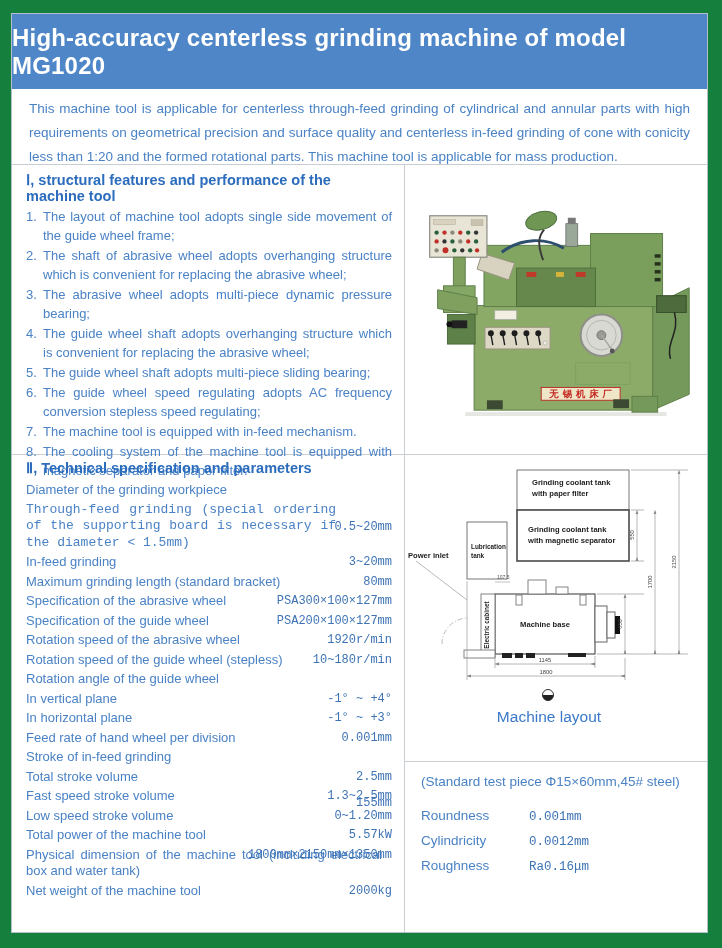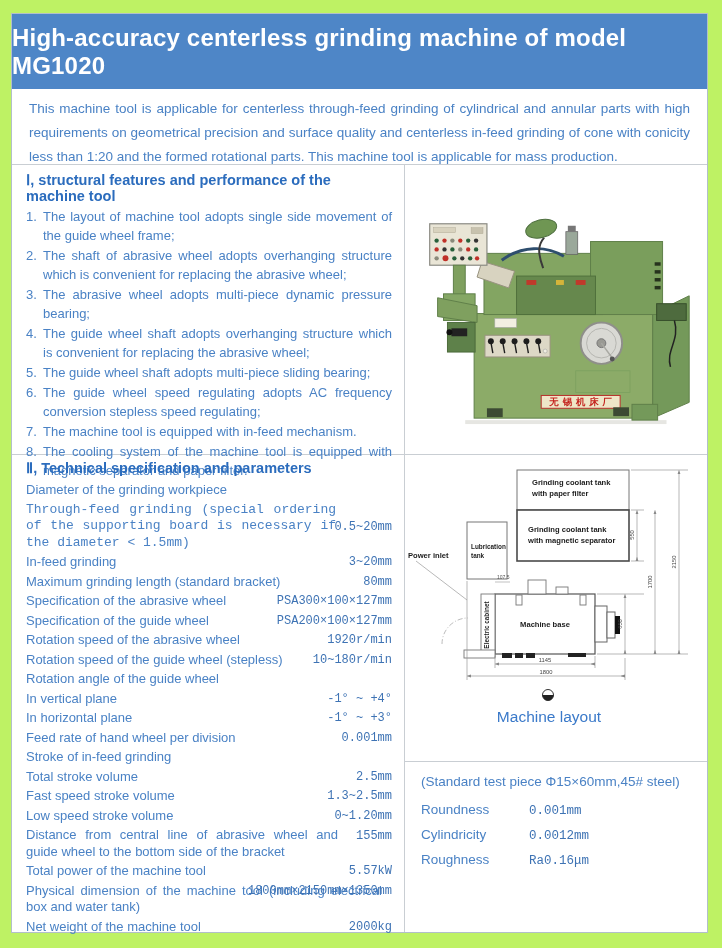--- a/index.html
+++ b/index.html
@@ -1,16 +1,16 @@
 <!DOCTYPE html>
 <html><head>
 <meta charset="utf-8">
 <style>
   html,body{margin:0;padding:0;background:#fff;}
-  .page{position:relative;width:722px;height:948px;background:#bef264;
+  .page{position:relative;width:722px;height:948px;background:#15803d;
         font-family:"Liberation Sans",sans-serif;overflow:hidden;}
   .frame{position:absolute;left:11px;top:13px;width:695px;height:918px;
          border:1px solid #b2bfca;background:#fff;box-sizing:content-box;}
 
   .banner{position:absolute;left:0;top:0;width:100%;height:75px;background:#4e86c7;
           display:flex;align-items:center;justify-content:center;}
   .banner h1{margin:0;color:#ffffff;font-size:24px;font-weight:700;letter-spacing:.2px;}
 
   .intro{position:absolute;left:0;top:75px;width:100%;height:76px;box-sizing:border-box;
          border-bottom:1px solid #c9ced3;padding:8px 17px 0 17px;
@@ -21,21 +21,21 @@
   .hdiv2{position:absolute;left:392px;top:747px;right:0;height:1px;background:#c9ced3;}
 
   h2.sec{margin:0 0 3px 0;color:#2b6cbd;font-size:14.5px;font-weight:700;}
 
   .features{position:absolute;left:0;top:151px;width:392px;height:289px;
             box-sizing:border-box;padding:7px 12px 0 14px;}
   .feat-item{display:flex;color:#4a82c5;font-size:13px;line-height:19px;margin-bottom:1px;}
   .feat-num{flex:0 0 17px;}
   .feat-text{flex:1;text-align:justify;}
 
-  .photo-cell{position:absolute;left:393px;top:159px;width:302px;height:289px;
+  .photo-cell{position:absolute;left:393px;top:151px;width:302px;height:289px;
               display:flex;align-items:center;justify-content:center;}
 
   .spec{position:absolute;left:0;top:440px;width:392px;height:479px;
         box-sizing:border-box;padding:6px 12px 0 14px;}
   .spec h2.sec{margin-bottom:6px;}
   .spec-row{display:flex;justify-content:space-between;align-items:flex-end;
             margin-bottom:3px;color:#4a82c5;font-size:13px;line-height:16.5px;}
   .spec-row.block{display:block;position:relative;}
   .spec-label{display:inline;}
   .block .spec-label{display:block;text-align:justify;}
@@ -45,21 +45,21 @@
   .spec-value{font-family:"Liberation Mono","DejaVu Sans Mono",monospace;
               font-size:12px;color:#3e73b4;white-space:nowrap;padding-left:6px;}
   .block .spec-value{position:absolute;right:0;bottom:16px;}
 
   .diagram-cell{position:absolute;left:386px;top:440px;width:302px;height:307px;}
   .diagram-caption{position:absolute;left:0;top:254px;width:100%;text-align:center;
                    color:#3a79c9;font-size:15.5px;}
 
   .accuracy{position:absolute;left:393px;top:747px;width:302px;height:171px;
             box-sizing:border-box;padding:11px 10px 0 16px;}
-  .acc-sub{color:#4a82c5;font-size:13.5px;margin:2px 0 13px 0;}
+  .acc-sub{color:#4a82c5;font-size:13.5px;margin:2px 0 19px 0;}
   .acc-row{display:flex;align-items:baseline;color:#4a82c5;font-size:13.5px;margin-bottom:9px;}
   .acc-label{flex:0 0 108px;}
   .acc-value{font-family:"Liberation Mono","DejaVu Sans Mono",monospace;
              font-size:12.5px;color:#3e73b4;}
 
   
   .dg-label{font:600 7.6px "Liberation Sans",sans-serif;fill:#1c1c1c;}
   .dg-small{font:600 6.4px "Liberation Sans",sans-serif;fill:#1c1c1c;}
   .dg-dim{font:5.8px "Liberation Sans",sans-serif;fill:#444;}
   .dg-tiny{font:5px "Liberation Sans",sans-serif;fill:#555;}
@@ -275,21 +275,20 @@
         </div>
       <div class="spec-row">
           <span class="spec-label">Fast speed stroke volume</span>
           <span class="spec-value">1.3~2.5mm</span>
         </div>
       <div class="spec-row">
           <span class="spec-label">Low speed stroke volume</span>
           <span class="spec-value">0~1.20mm</span>
         </div>
       <div class="spec-row block">
-          <span class="spec-label lbl-w2">Distance from central line of abrasive wheel and guide wheel to the bottom side of the bracket</span>
           <span class="spec-value">155mm</span>
         </div>
       <div class="spec-row">
           <span class="spec-label">Total power of the machine tool</span>
           <span class="spec-value">5.57kW</span>
         </div>
       <div class="spec-row block">
           <span class="spec-label lbl-w3">Physical dimension of the machine tool (including electrical box and water tank)</span>
           <span class="spec-value">1800mm×2150mm×1350mm</span>
         </div>

